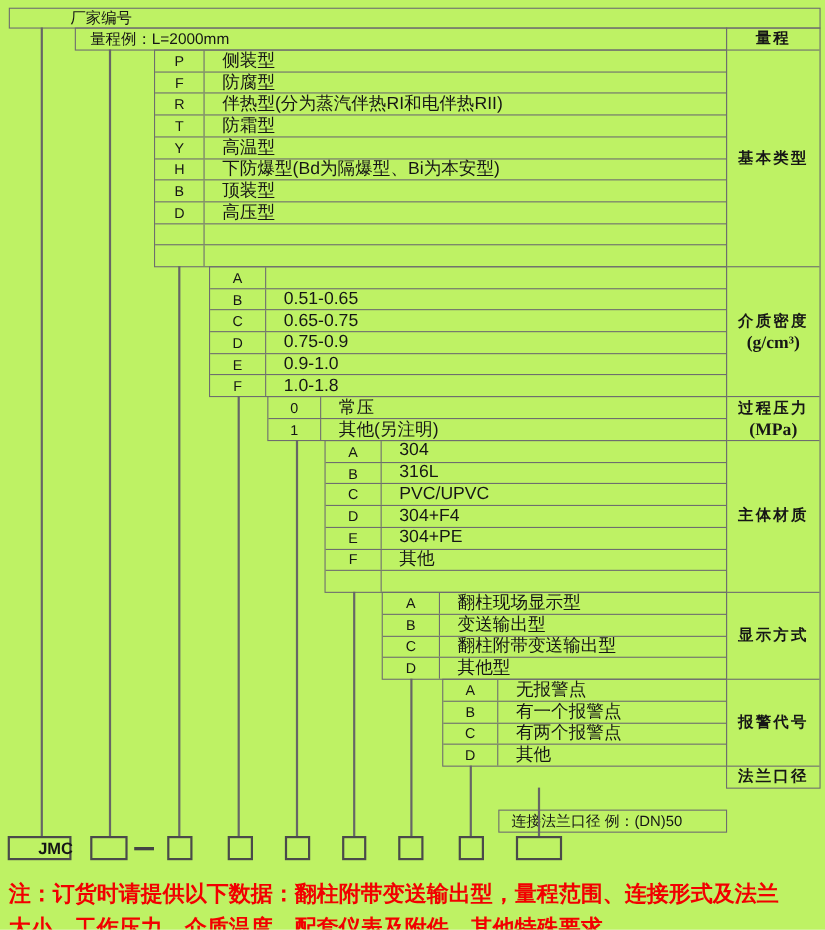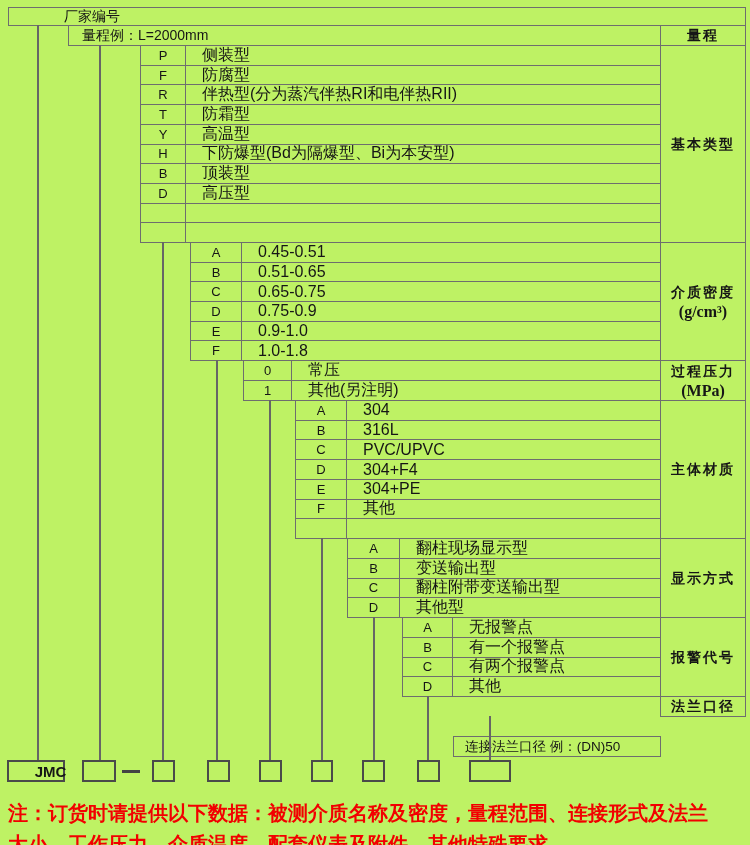--- a/index.html
+++ b/index.html
@@ -153,21 +153,20 @@
         <div class="desc"></div>
       </div>
       <div class="row">
         <div class="code"></div>
         <div class="desc"></div>
       </div>
     </div>
   <div class="block b-density">
       <div class="row">
         <div class="code">A</div>
-        <div class="desc">0.45-0.51</div>
       </div>
       <div class="row">
         <div class="code">B</div>
         <div class="desc">0.51-0.65</div>
       </div>
       <div class="row">
         <div class="code">C</div>
         <div class="desc">0.65-0.75</div>
       </div>
       <div class="row">
@@ -310,17 +309,17 @@
   <div class="dashline"></div>
   <div class="mbox m-3"></div>
   <div class="mbox m-4"></div>
   <div class="mbox m-5"></div>
   <div class="mbox m-6"></div>
   <div class="mbox m-7"></div>
   <div class="mbox m-8"></div>
   <div class="mbox m-9"></div>
 
   <div class="note">
-    <div>注：订货时请提供以下数据：被测介质名称及密度，量程范围、连接形式及法兰</div>
+    <div>注：订货时请提供以下数据：翻柱附带变送输出型，量程范围、连接形式及法兰</div>
     <div>大小、工作压力、介质温度、配套仪表及附件、其他特殊要求</div>
   </div>
 
 </div>
 
 </body></html>

